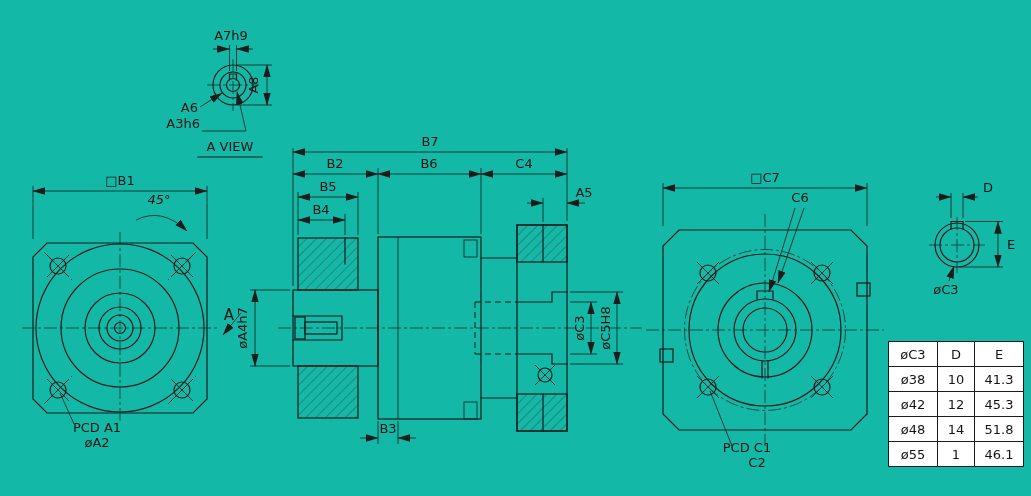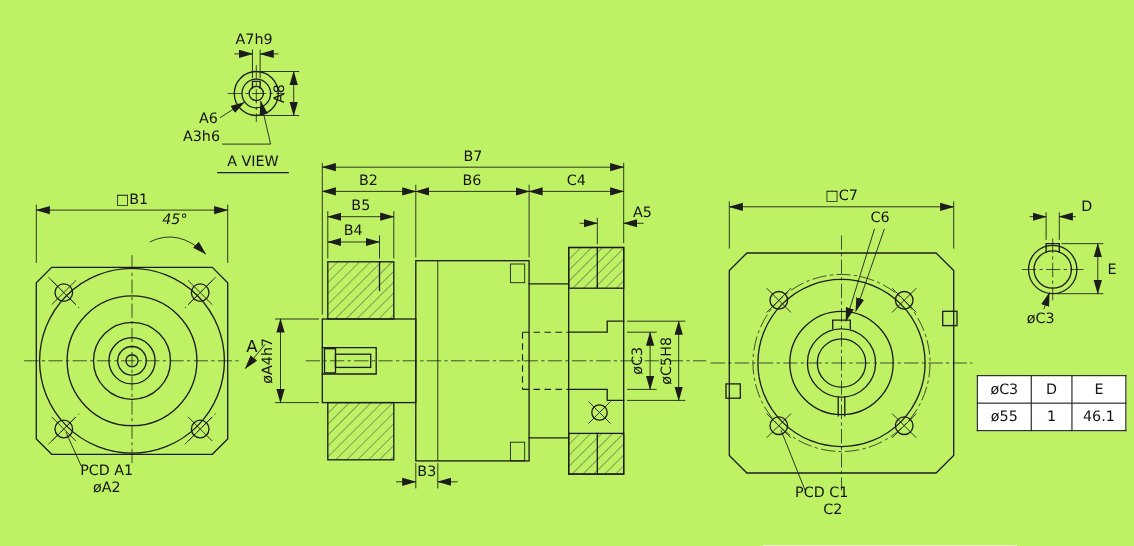--- a/index.html
+++ b/index.html
@@ -1,16 +1,16 @@
 <!DOCTYPE html>
 <html><head>
 <meta charset="utf-8">
 <style>
   html,body{margin:0;padding:0;background:#fff}
-  .canvas{position:relative;width:1031px;height:496px;background:#bef264;font-family:"DejaVu Sans",sans-serif;overflow:hidden}
+  .canvas{position:relative;width:1031px;height:496px;background:#14b8a6;font-family:"DejaVu Sans",sans-serif;overflow:hidden}
   .canvas > svg{position:absolute;left:0;top:0}
   svg text{font-family:"DejaVu Sans",sans-serif;font-size:13px;fill:#141414}
   .ln{stroke:#1c1c1c;stroke-width:1.2;fill:none;stroke-linecap:square}
   .thin{stroke:#1c1c1c;stroke-width:0.8;fill:none}
   .cl{stroke:#1c1c1c;stroke-width:0.7;fill:none;stroke-dasharray:13 3 3 3}
   .hid{stroke:#1c1c1c;stroke-width:1;fill:none;stroke-dasharray:6 4}
   .hatchfill{fill:url(#hatch);stroke:#1c1c1c;stroke-width:1.2}
   .deg{font-style:italic}
   .big{font-size:15px}
   .spec-table{position:absolute;left:888px;top:341px}
@@ -232,20 +232,35 @@
   <table>
     <thead>
       <tr>
         <th>øC3</th>
         <th>D</th>
         <th>E</th>
       </tr>
     </thead>
     <tbody>
       <tr>
+        <td>ø38</td>
+        <td>10</td>
+        <td>41.3</td>
+      </tr>
+      <tr>
+        <td>ø42</td>
+        <td>12</td>
+        <td>45.3</td>
+      </tr>
+      <tr>
+        <td>ø48</td>
+        <td>14</td>
+        <td>51.8</td>
+      </tr>
+      <tr>
         <td>ø55</td>
         <td>1</td>
         <td>46.1</td>
       </tr>
     </tbody>
   </table>
 </div>
 
 </div>
 

